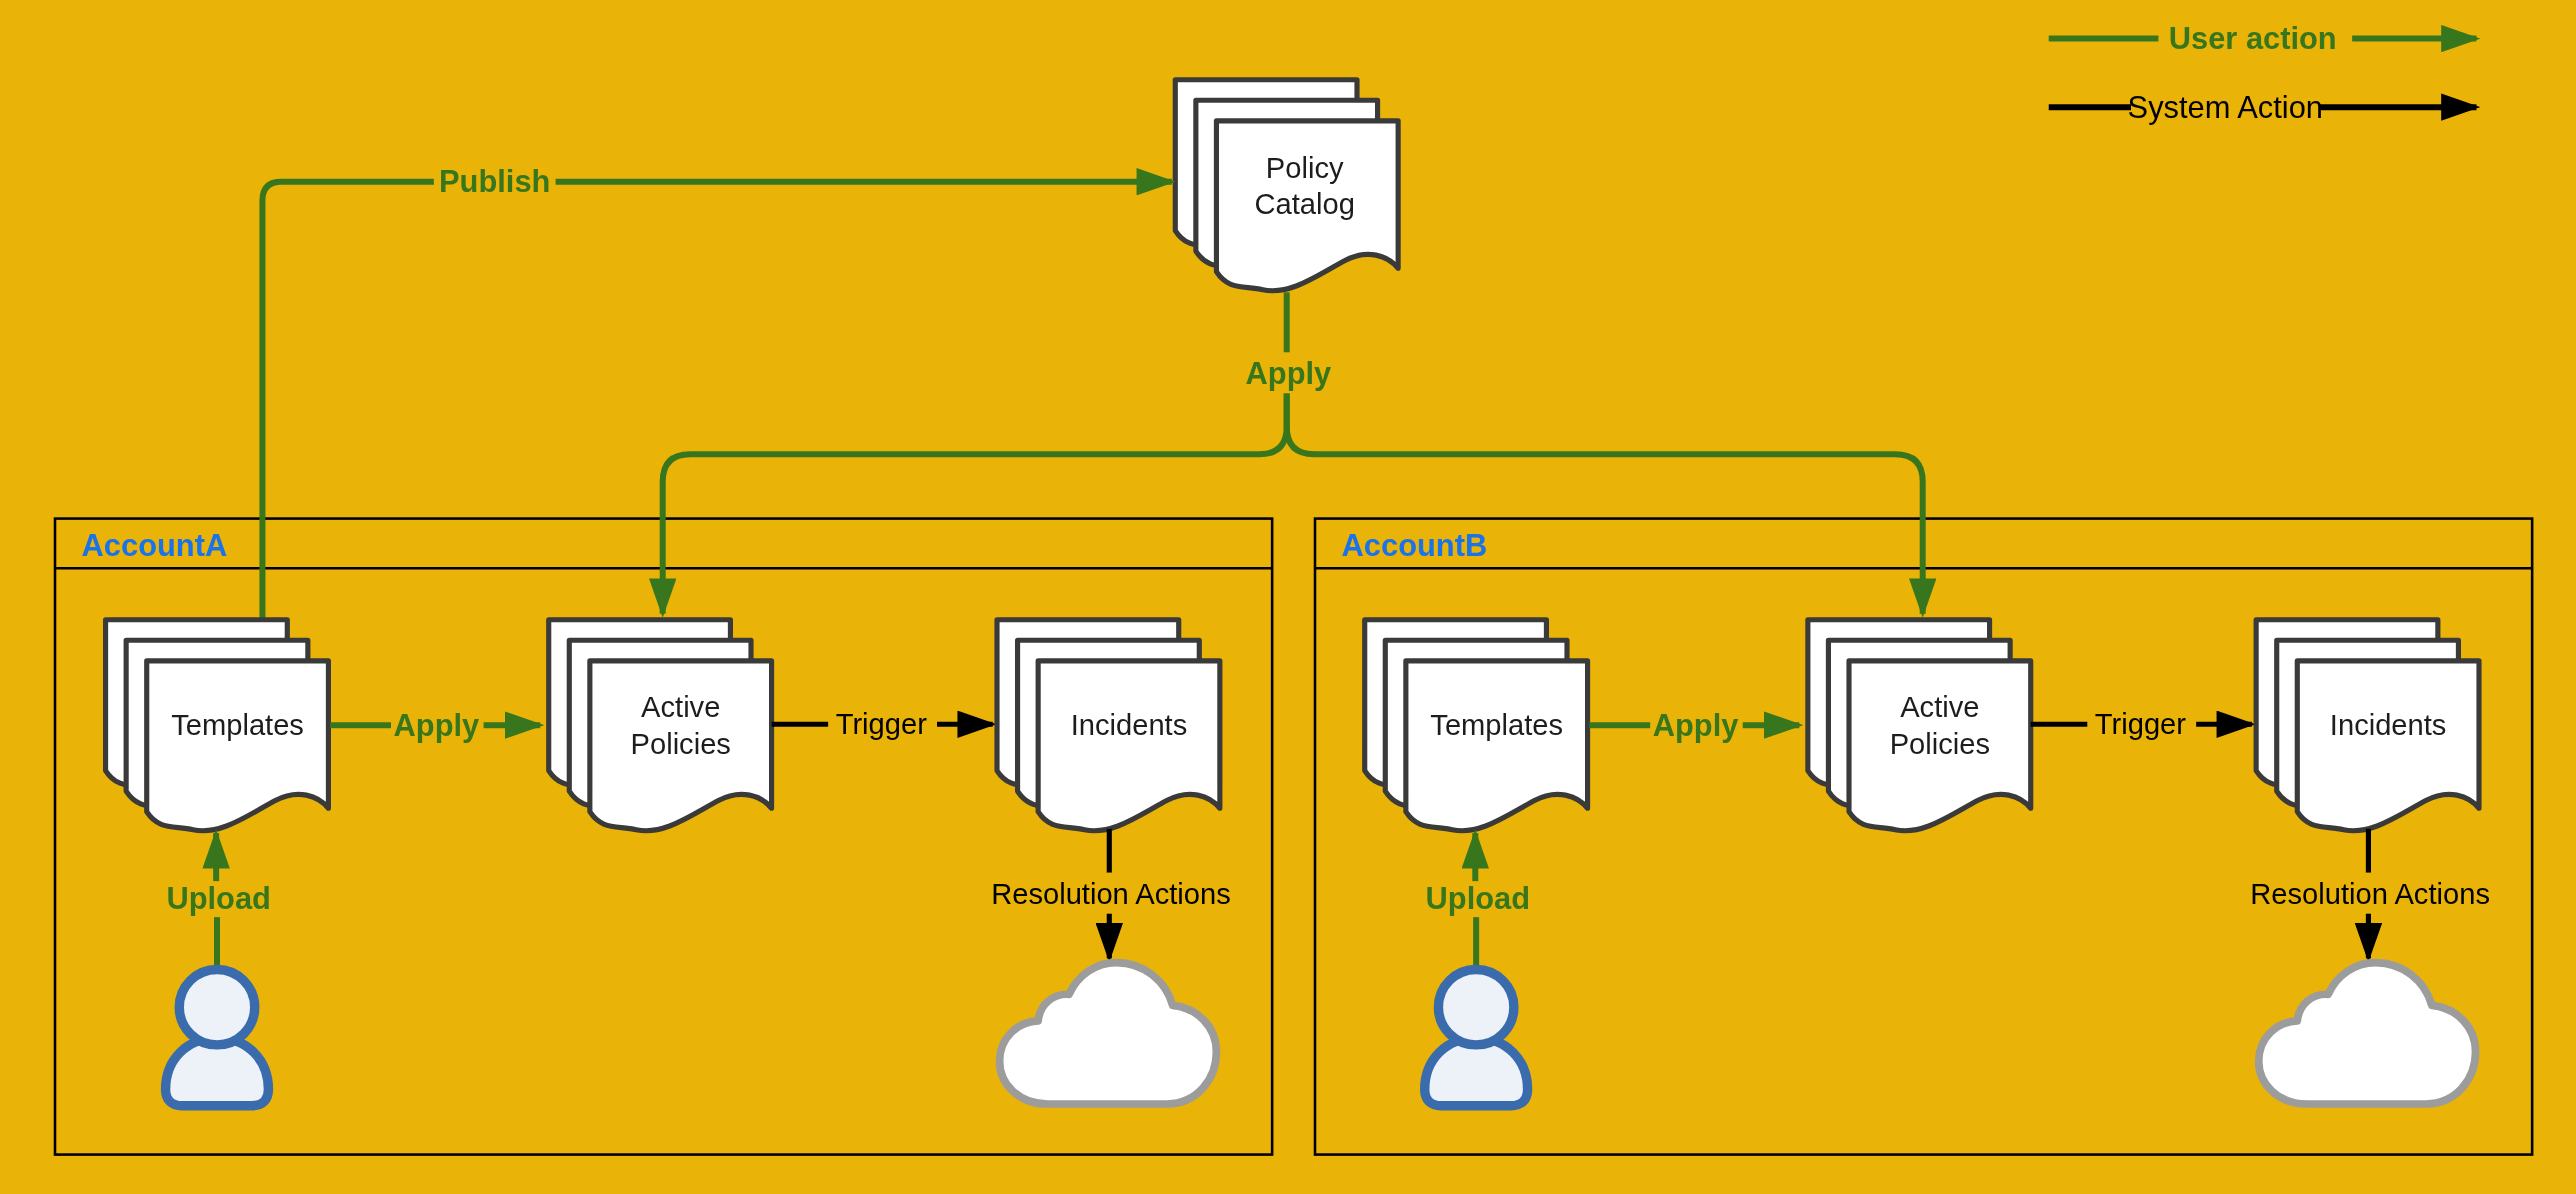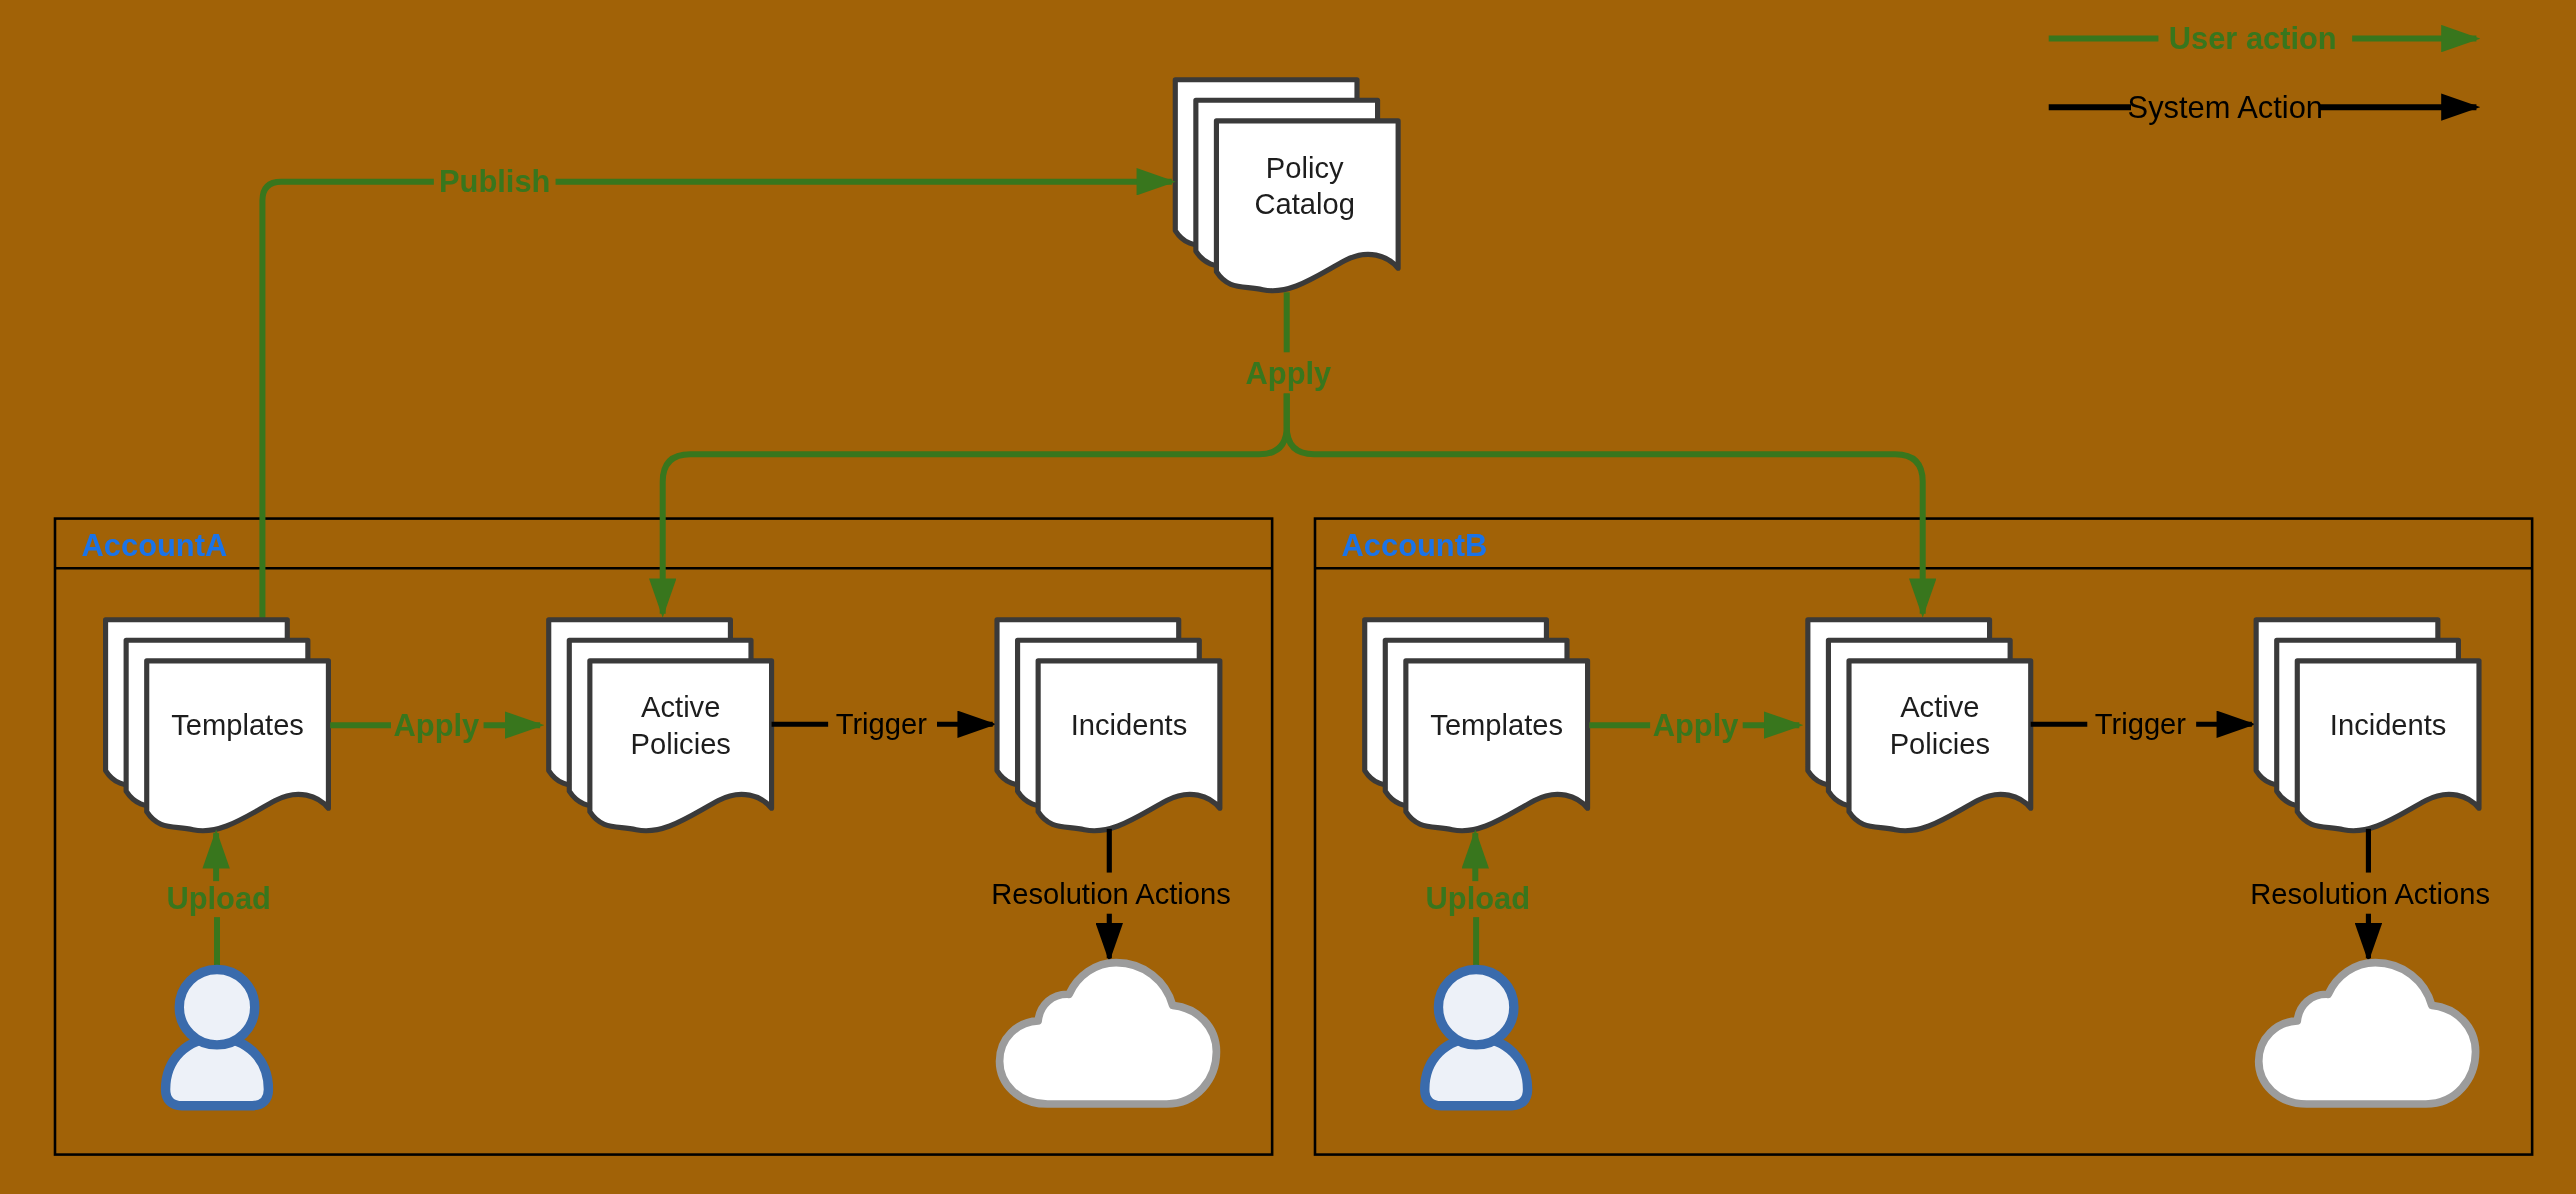--- a/index.html
+++ b/index.html
@@ -1,16 +1,16 @@
 <!DOCTYPE html>
 <html style="font-size:13.7px"><head>
 <meta charset="utf-8">
 <style>
   html,body{margin:0;padding:0;background:#ffffff;}
-  .canvas{position:relative;width:2576px;height:1194px;background:#a16207;overflow:hidden;}
+  .canvas{position:relative;width:2576px;height:1194px;background:#eab308;overflow:hidden;}
   svg{display:block;}
   text{font-family:"Liberation Sans","DejaVu Sans",sans-serif;}
   .node-label{font-size:34px;fill:#1d1d1d;text-anchor:middle;}
   .green-label{font-size:36px;font-weight:bold;fill:#38761d;text-anchor:middle;}
   .black-label{font-size:34px;fill:#000000;text-anchor:middle;}
   .account-title{font-size:36px;font-weight:bold;fill:#1a73e8;text-anchor:start;}
   .legend-user{font-size:36px;font-weight:bold;fill:#38761d;text-anchor:middle;}
   .legend-system{font-size:36px;fill:#000000;text-anchor:middle;}
   .vctr{dominant-baseline:central;}
   .green-line{stroke:#38761d;stroke-width:7;fill:none;}

